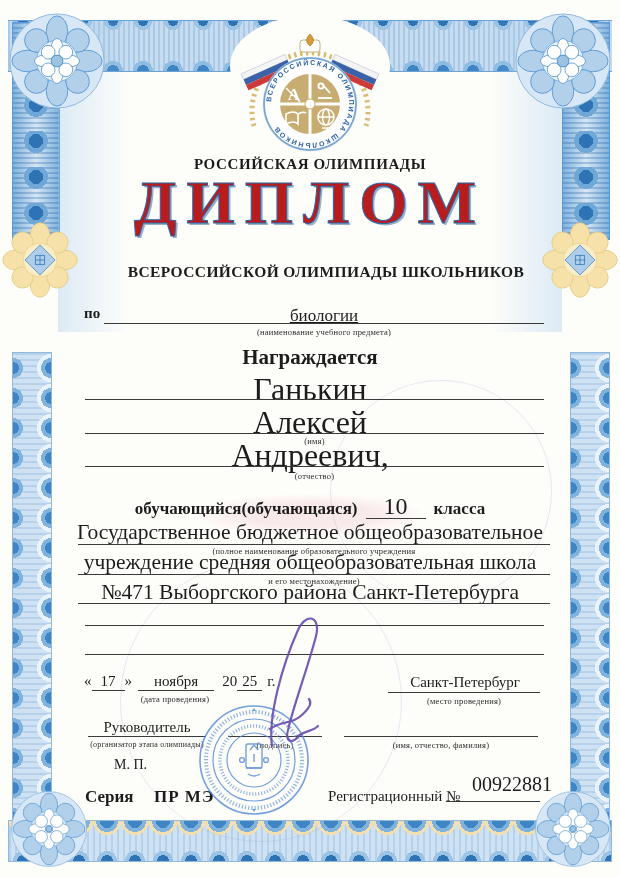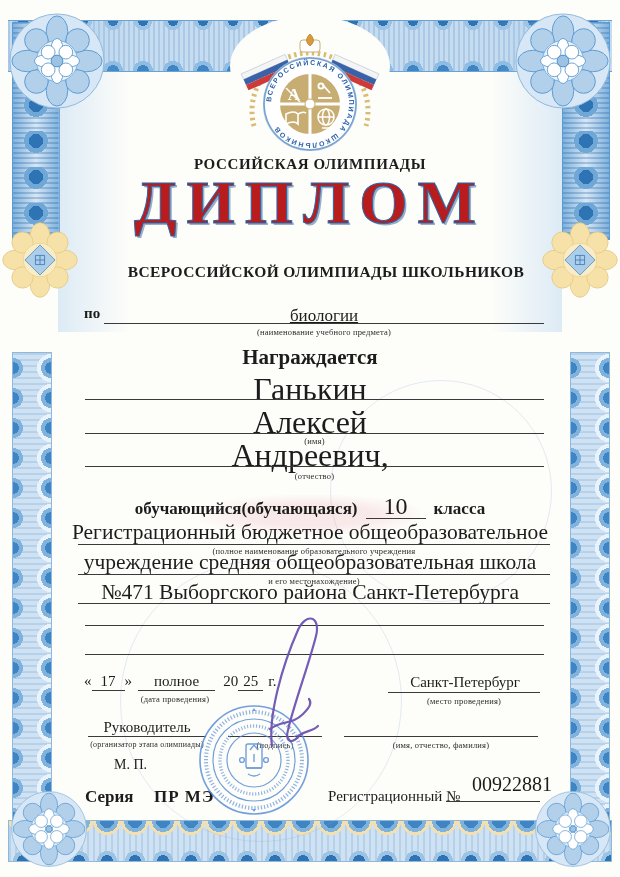--- a/index.html
+++ b/index.html
@@ -277,39 +277,39 @@
   <div class="abs ctr bigname" style="top:437px;">Андреевич,</div>
   <div class="abs rule" style="left:85px;right:76px;top:466px;"></div>
   <div class="abs ctr cap" style="left:85px;right:76px;top:471px;">(отчество)</div>
 
   <div class="abs" style="left:0;right:0;top:494px;display:flex;justify-content:center;align-items:baseline;gap:8px;">
     <span style="font-size:17px;font-weight:bold;">обучающийся(обучающаяся)</span>
     <span style="font-size:24px;border-bottom:1.2px solid #3a3a3a;padding:0 18px;line-height:1;">10</span>
     <span style="font-size:17px;font-weight:bold;">класса</span>
   </div>
 
-  <div class="abs ctr schoolline" style="top:520px;">Регистрационный бюджетное общеобразовательное</div>
+  <div class="abs ctr schoolline" style="top:520px;">Государственное бюджетное общеобразовательное</div>
   <div class="abs rule" style="left:78px;right:70px;top:544px;"></div>
   <div class="abs ctr cap" style="left:78px;right:70px;top:546px;">(полное наименование образовательного учреждения</div>
 
   <div class="abs ctr schoolline" style="top:550px;">учреждение средняя общеобразовательная школа</div>
   <div class="abs rule" style="left:78px;right:70px;top:574px;"></div>
   <div class="abs ctr cap" style="left:78px;right:70px;top:576px;">и его местонахождение)</div>
 
   <div class="abs ctr schoolline" style="top:580px;">№471 Выборгского района Санкт-Петербурга</div>
   <div class="abs rule" style="left:78px;right:70px;top:603px;"></div>
 
   <div class="abs rule" style="left:85px;right:76px;top:625px;"></div>
   <div class="abs rule" style="left:85px;right:76px;top:654px;"></div>
 
   <div class="abs" style="left:84px;top:673px;display:flex;align-items:baseline;font-size:15px;">
     <span>«</span>
     <span style="border-bottom:1.2px solid #3a3a3a;padding:0 9px;">17</span>
     <span>»</span>
-    <span style="border-bottom:1.2px solid #3a3a3a;padding:0 16px;margin-left:6px;">полное</span>
+    <span style="border-bottom:1.2px solid #3a3a3a;padding:0 16px;margin-left:6px;">ноября</span>
     <span style="margin-left:8px;">20</span>
     <span style="border-bottom:1.2px solid #3a3a3a;padding:0 5px;">25</span>
     <span style="margin-left:5px;">г.</span>
   </div>
   <div class="abs ctr cap" style="left:100px;width:150px;top:694px;">(дата проведения)</div>
 
   <div class="abs ctr" style="left:390px;width:150px;top:674px;font-size:15px;">Санкт-Петербург</div>
   <div class="abs rule" style="left:388px;width:152px;top:692px;"></div>
   <div class="abs ctr cap" style="left:388px;width:152px;top:696px;">(место проведения)</div>
 

